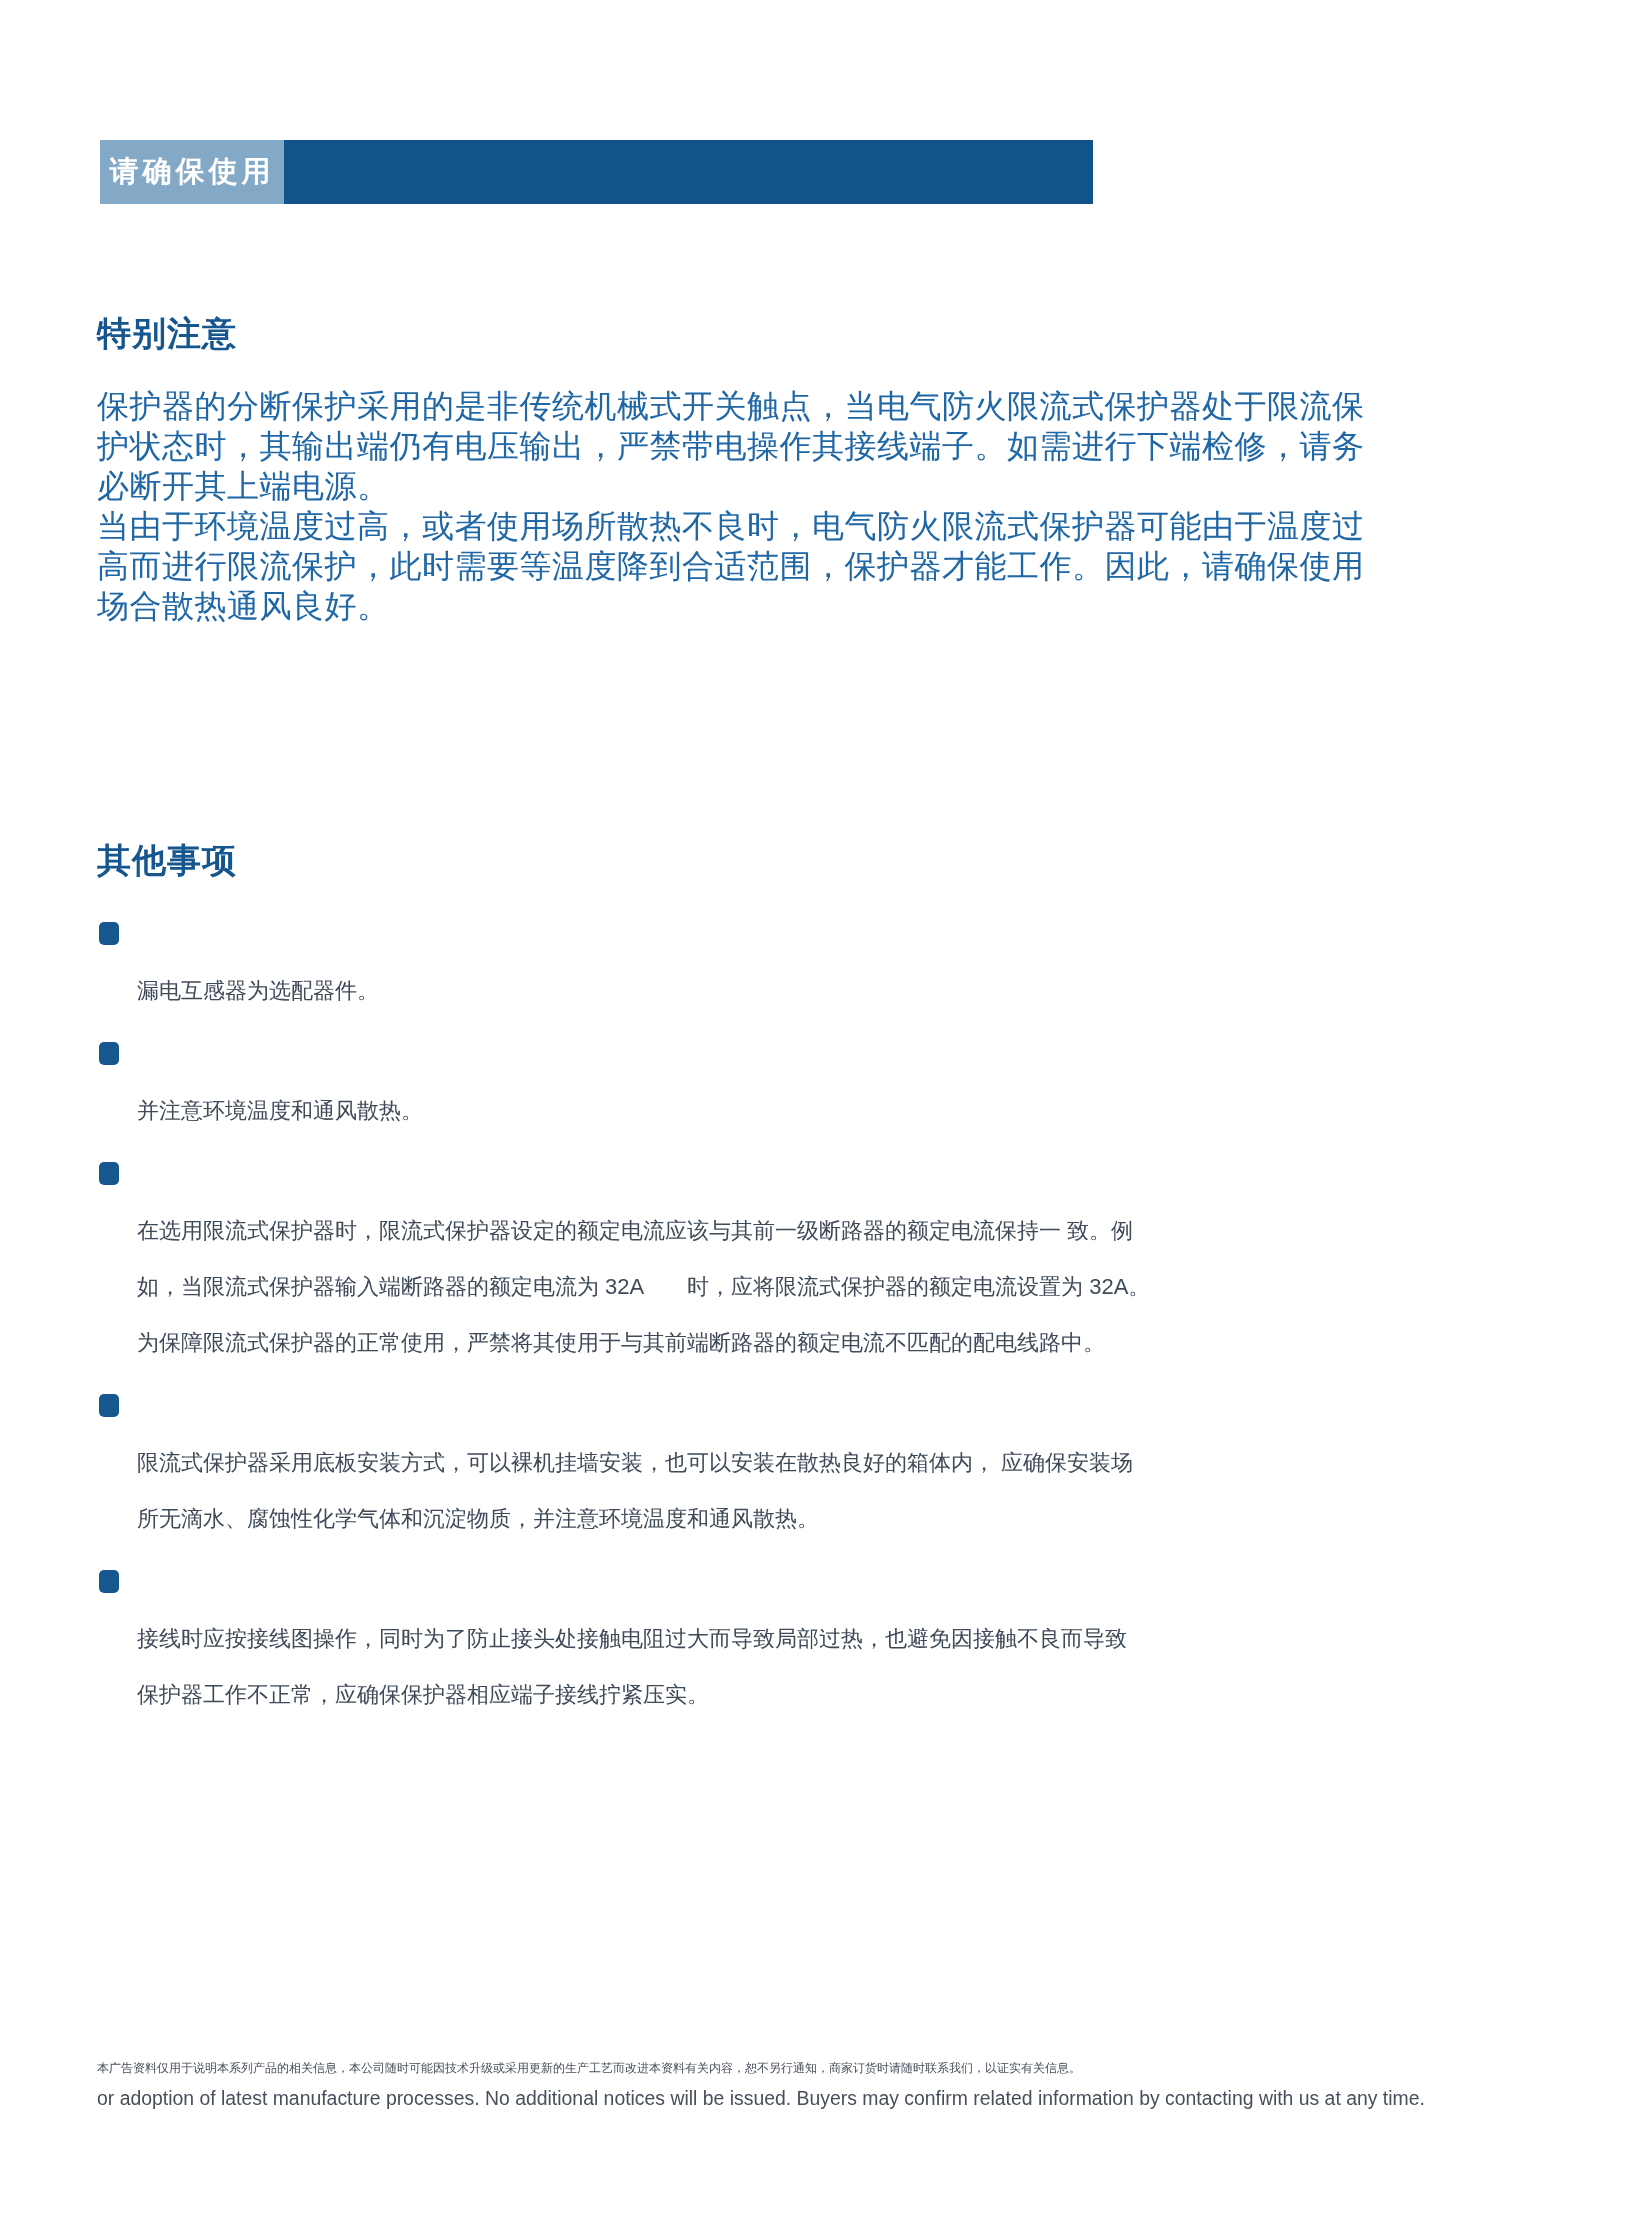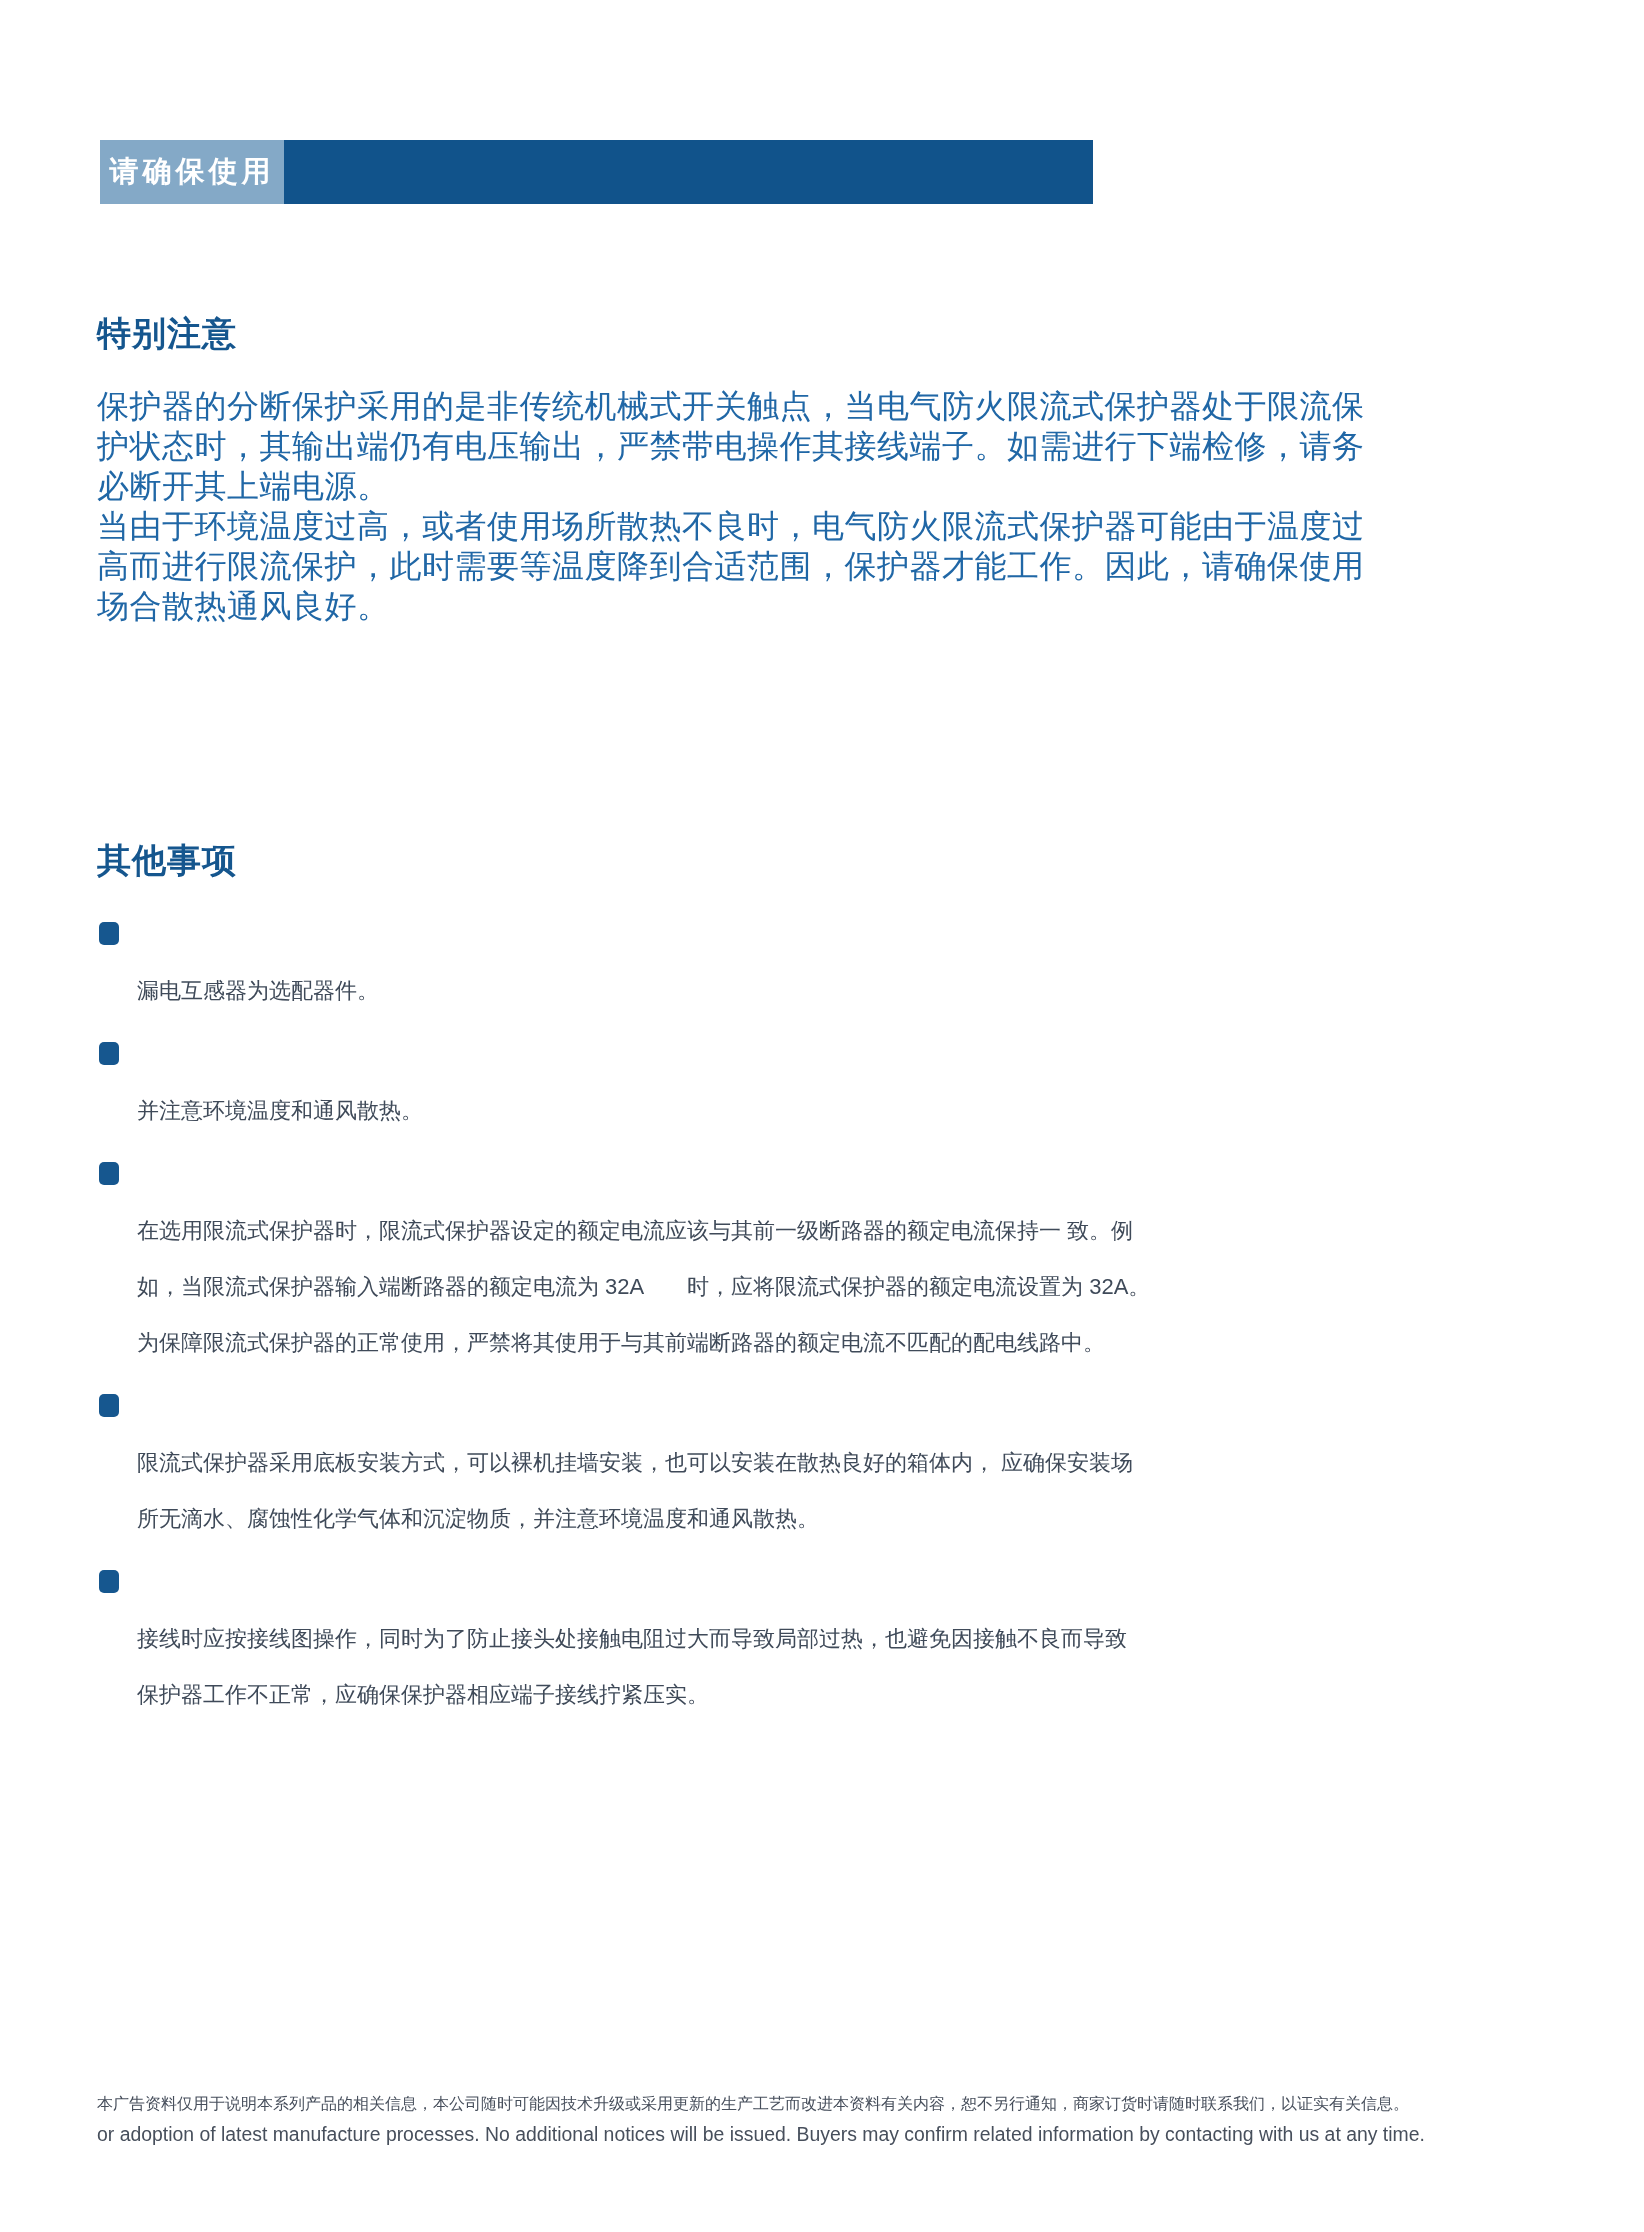--- a/index.html
+++ b/index.html
@@ -80,24 +80,23 @@
   }
 
   
   .footer {
     position:absolute;
     left:97px; top:2053px;
     width:1473px;
     color:#474f5c;
   }
   .footer-zh {
-    font-size:16px;
+    font-size:12px;
     line-height:30px;
     white-space:nowrap;
-    margin-top:36px;
   }
   .footer-en {
     font-size:19.4px;
     line-height:30px;
     white-space:nowrap;
   }
 </style>
 </head>
 <body>
 

